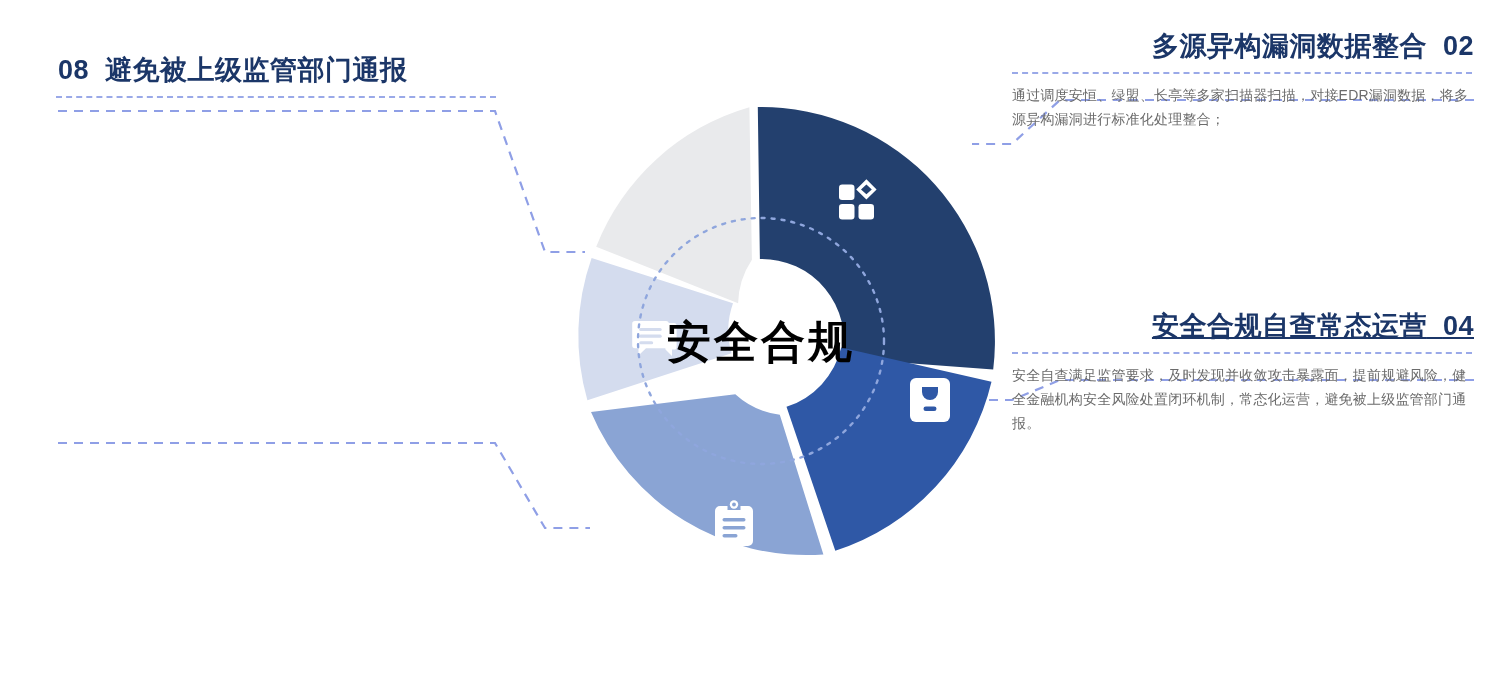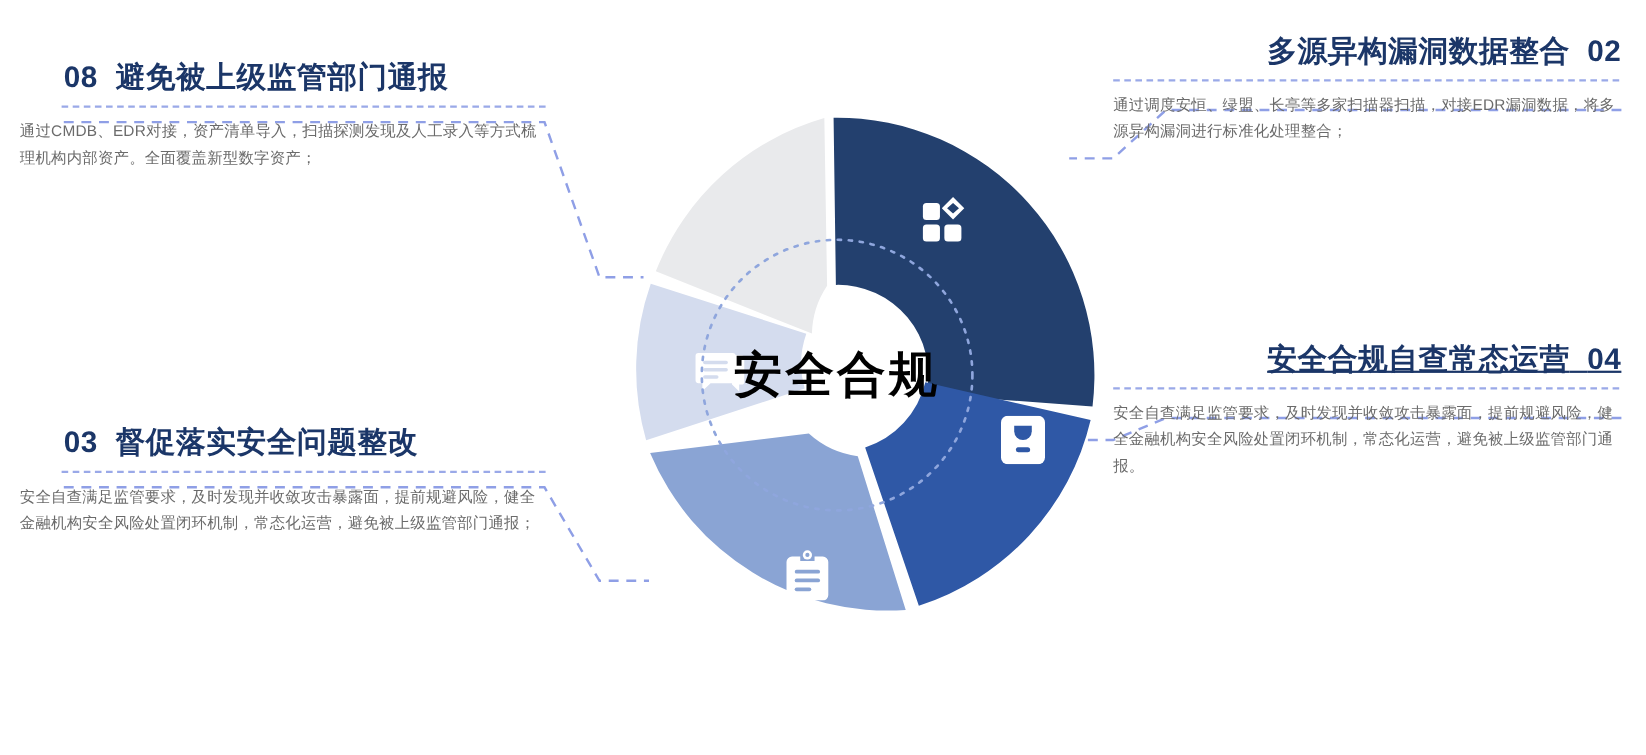--- a/index.html
+++ b/index.html
@@ -193,38 +193,30 @@
     <circle cx="251" cy="291" r="123" fill="none" stroke="#8fa6dd" stroke-width="2.4" stroke-dasharray="3 7" stroke-linecap="round"></circle>
 
     <text x="251" y="291" class="center-label" text-anchor="middle" dominant-baseline="central">安全合规</text>
   </svg>
 
   <div class="block" id="block-01">
     <div class="block-title">
       <span class="num">08</span>&nbsp;&nbsp;<span>避免被上级监管部门通报</span>
     </div>
     <div class="rule"></div>
-    <div class="block-body">通过CMDB、EDR对接，资产清单导入，扫描探测发现及人工录入等方式梳理机构内部资产。全面覆盖新型数字资产；</div>
   </div>
 
   <div class="block" id="block-02">
     <div class="block-title">
       <span>多源异构漏洞数据整合</span>&nbsp;&nbsp;<span class="num">02</span>
     </div>
     <div class="rule"></div>
     <div class="block-body">通过调度安恒、绿盟、长亭等多家扫描器扫描，对接EDR漏洞数据，将多源异构漏洞进行标准化处理整合；</div>
   </div>
 
-  <div class="block" id="block-03">
-    <div class="block-title">
-      <span class="num">03</span>&nbsp;&nbsp;<span>督促落实安全问题整改</span>
-    </div>
-    <div class="rule"></div>
-    <div class="block-body">安全自查满足监管要求，及时发现并收敛攻击暴露面，提前规避风险，健全金融机构安全风险处置闭环机制，常态化运营，避免被上级监管部门通报；</div>
-  </div>
 
   <div class="block" id="block-04">
     <div class="block-title">
       <span>安全合规自查常态运营</span>&nbsp;&nbsp;<span class="num">04</span>
     </div>
     <div class="rule"></div>
     <div class="block-body">安全自查满足监管要求，及时发现并收敛攻击暴露面，提前规避风险，健全金融机构安全风险处置闭环机制，常态化运营，避免被上级监管部门通报。</div>
   </div>
 
 </div>

